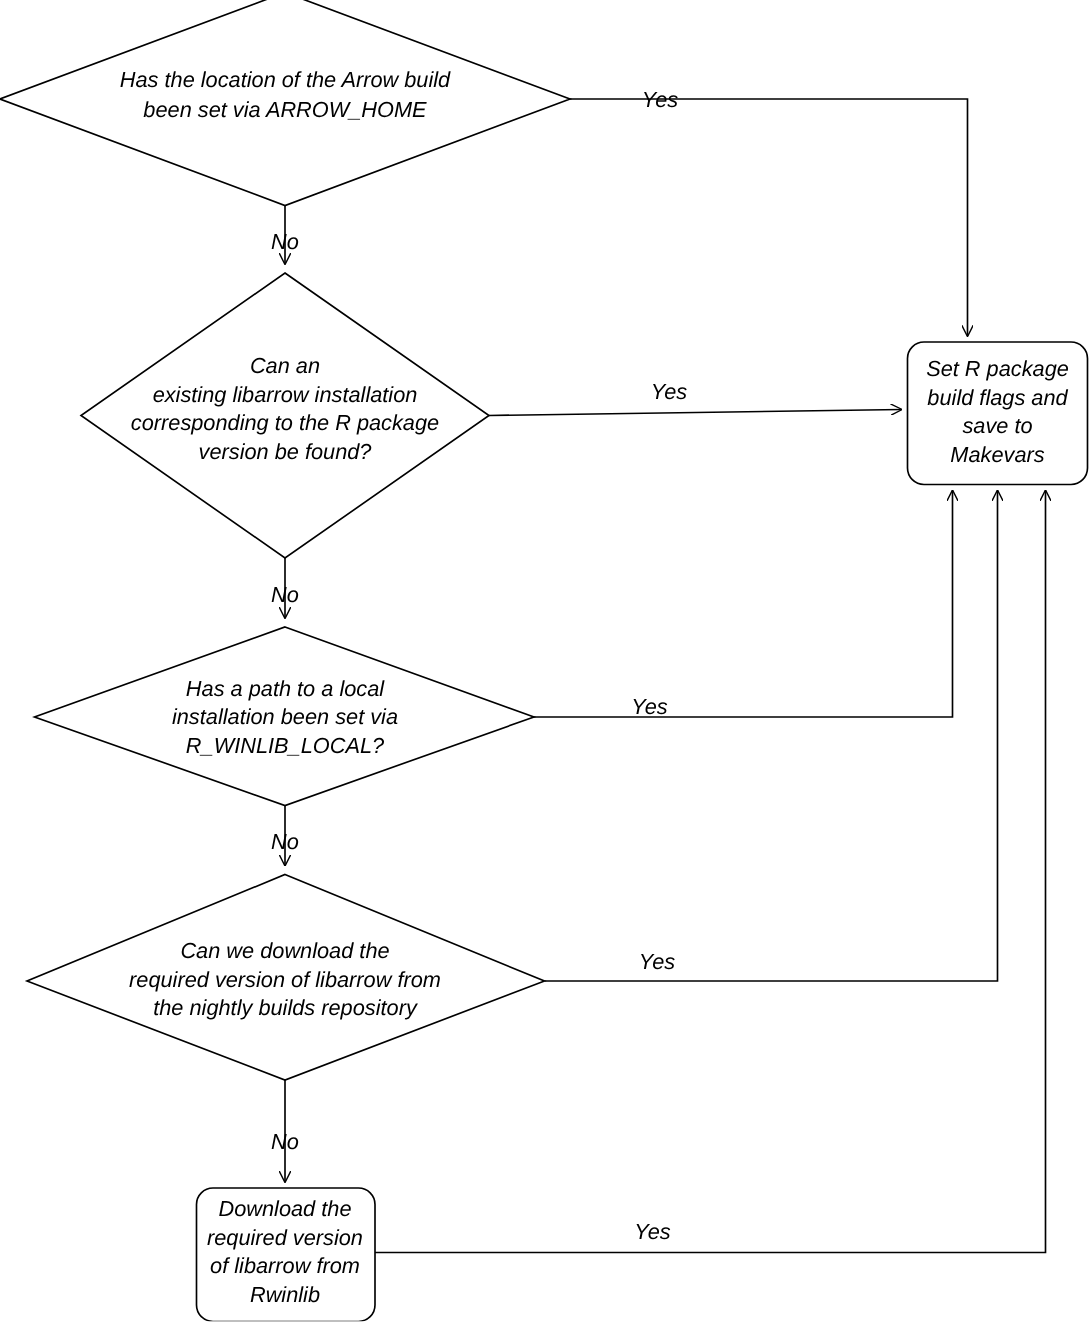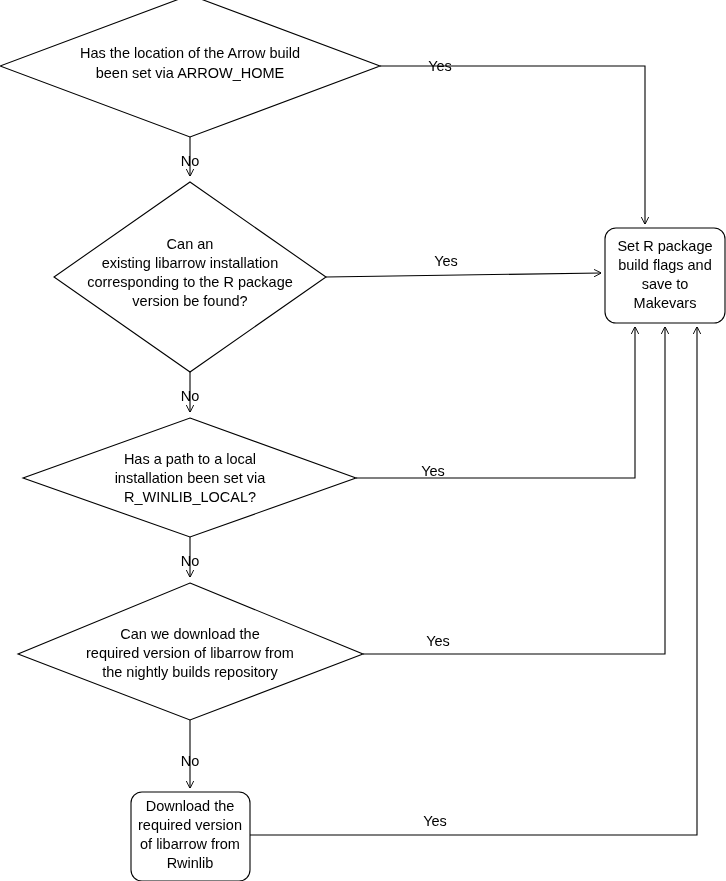--- a/index.html
+++ b/index.html
@@ -6,20 +6,21 @@
     margin: 0;
     padding: 0;
     background: #ffffff;
   }
   #flowchart-root {
     position: relative;
     width: 634px;
     height: 881px;
     background: #ffffff;
     font-family: "Liberation Sans", sans-serif;
+    font-style: italic;
   }
   svg#flow-svg {
     display: block;
     width: 726px;
     height: 881px;
   }
   .shape-outline {
     fill: #ffffff;
     stroke: #000000;
     stroke-width: 1.1;

